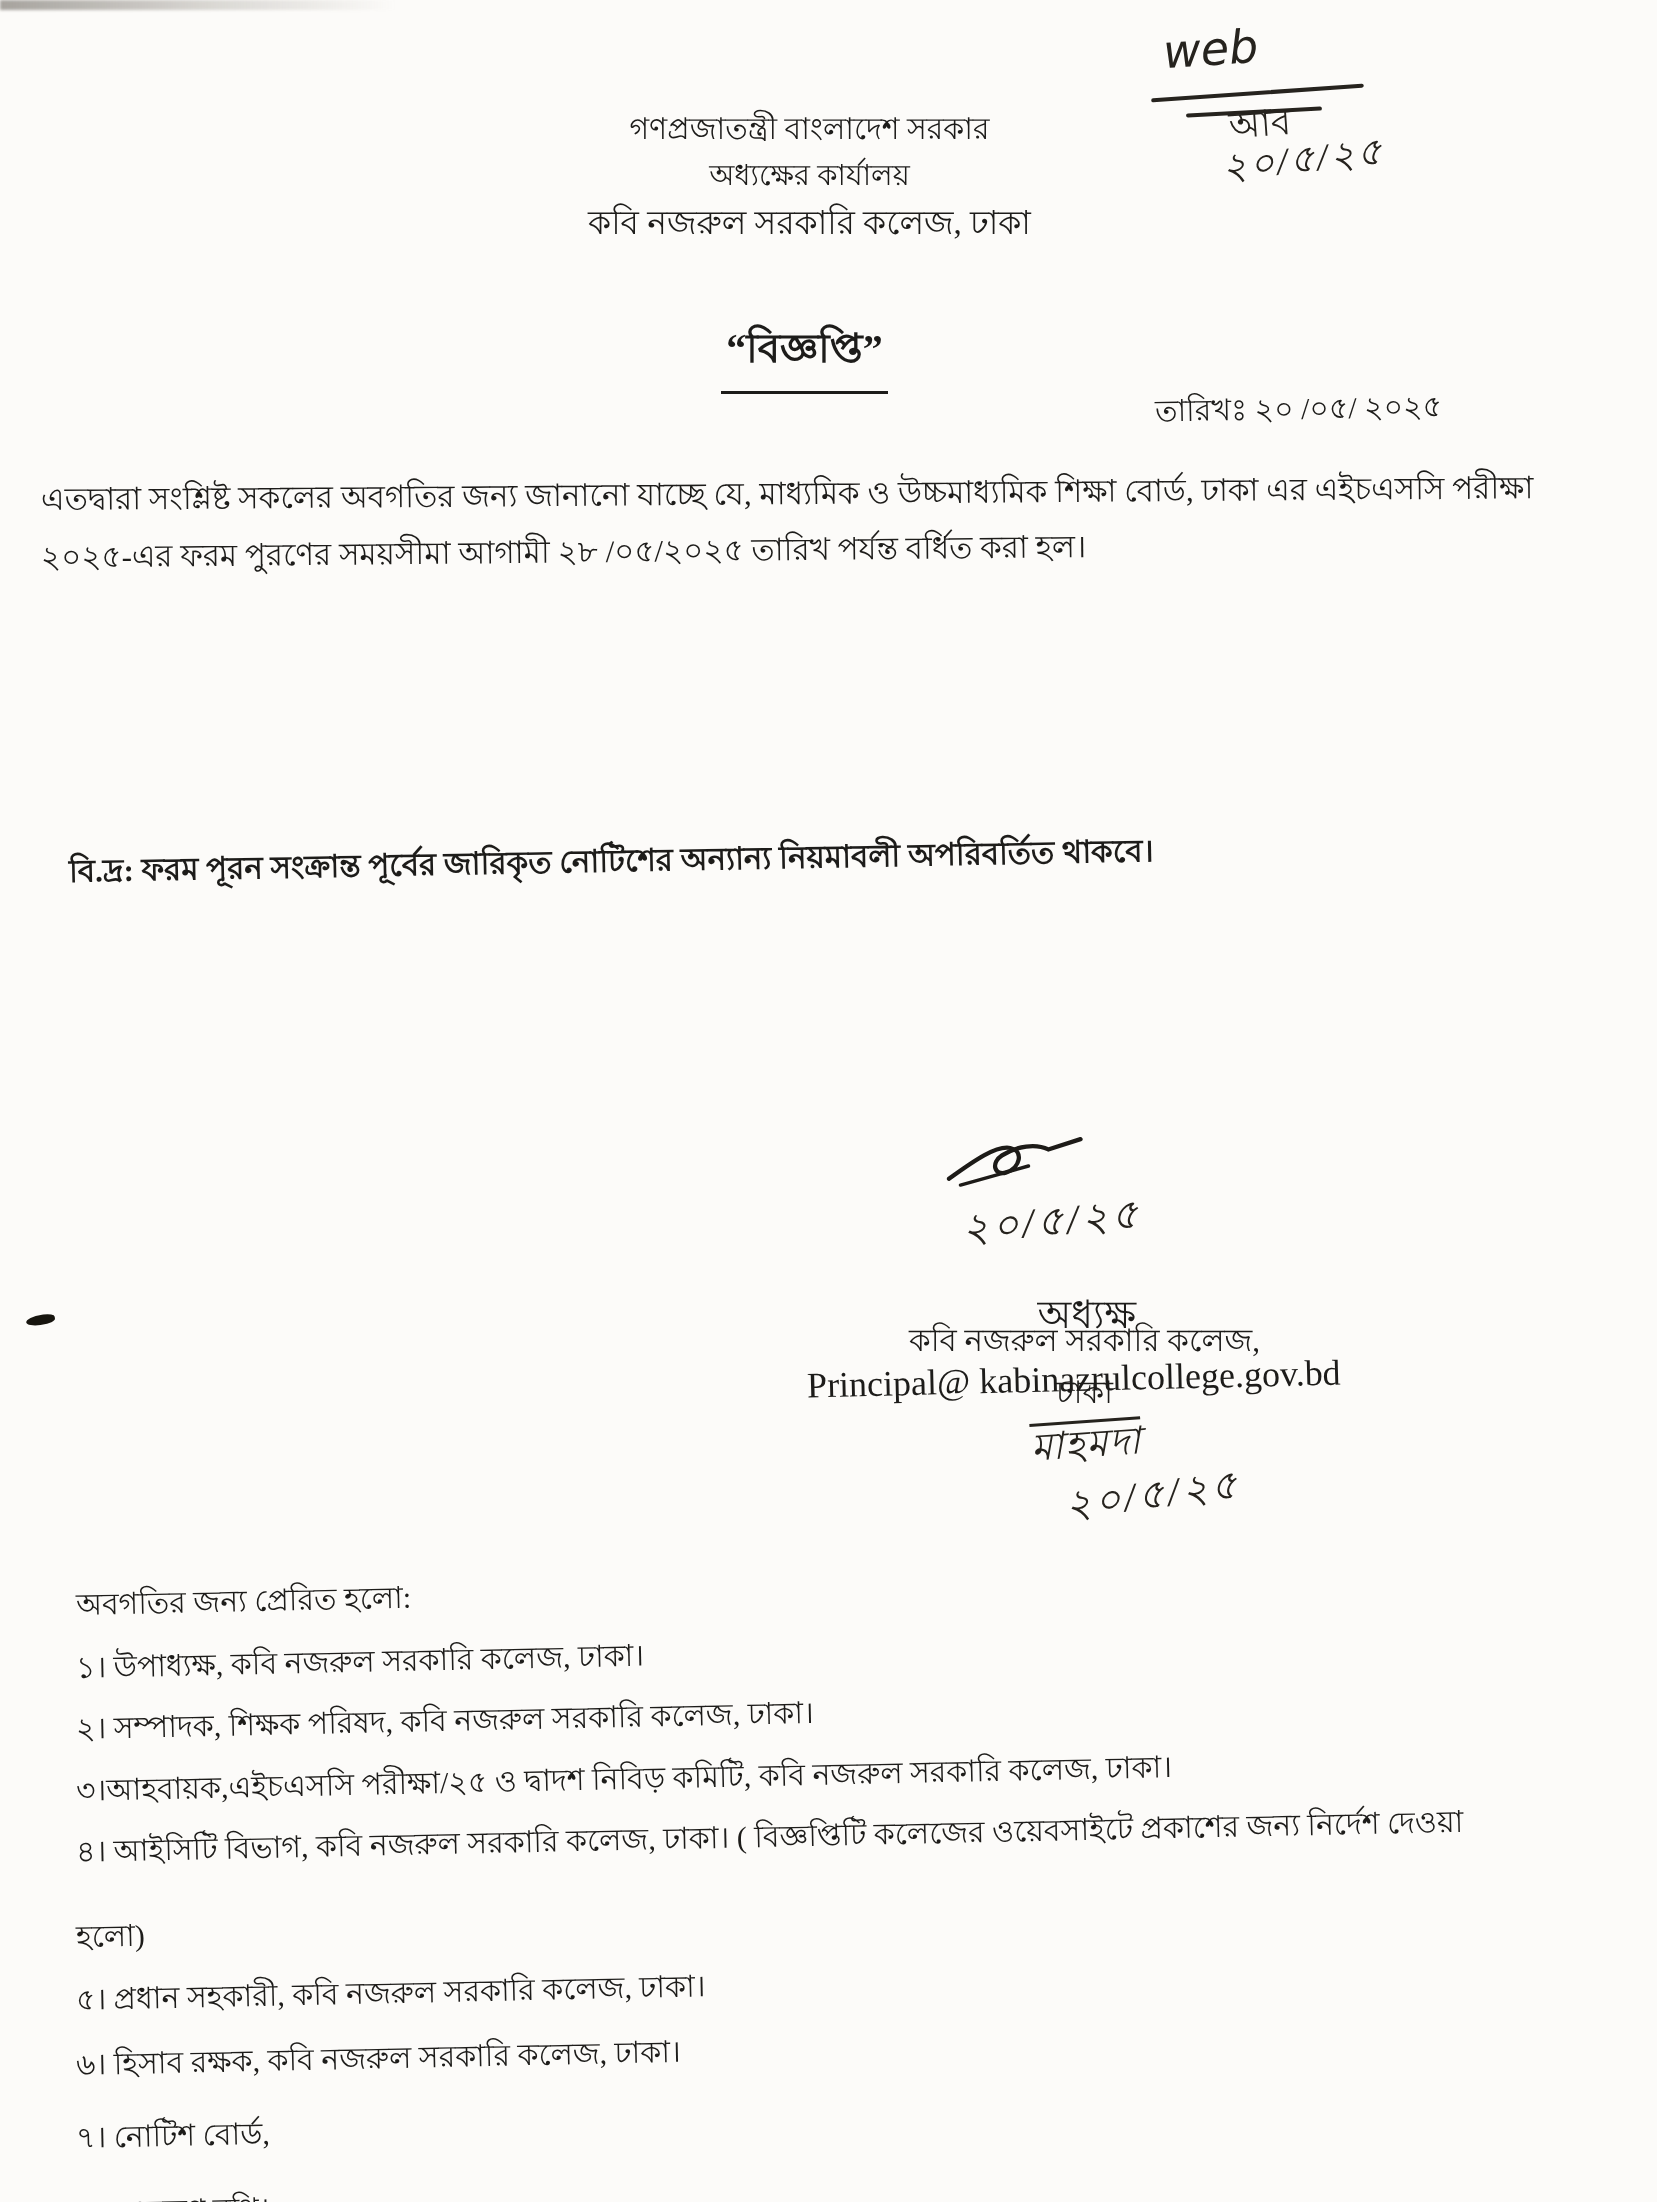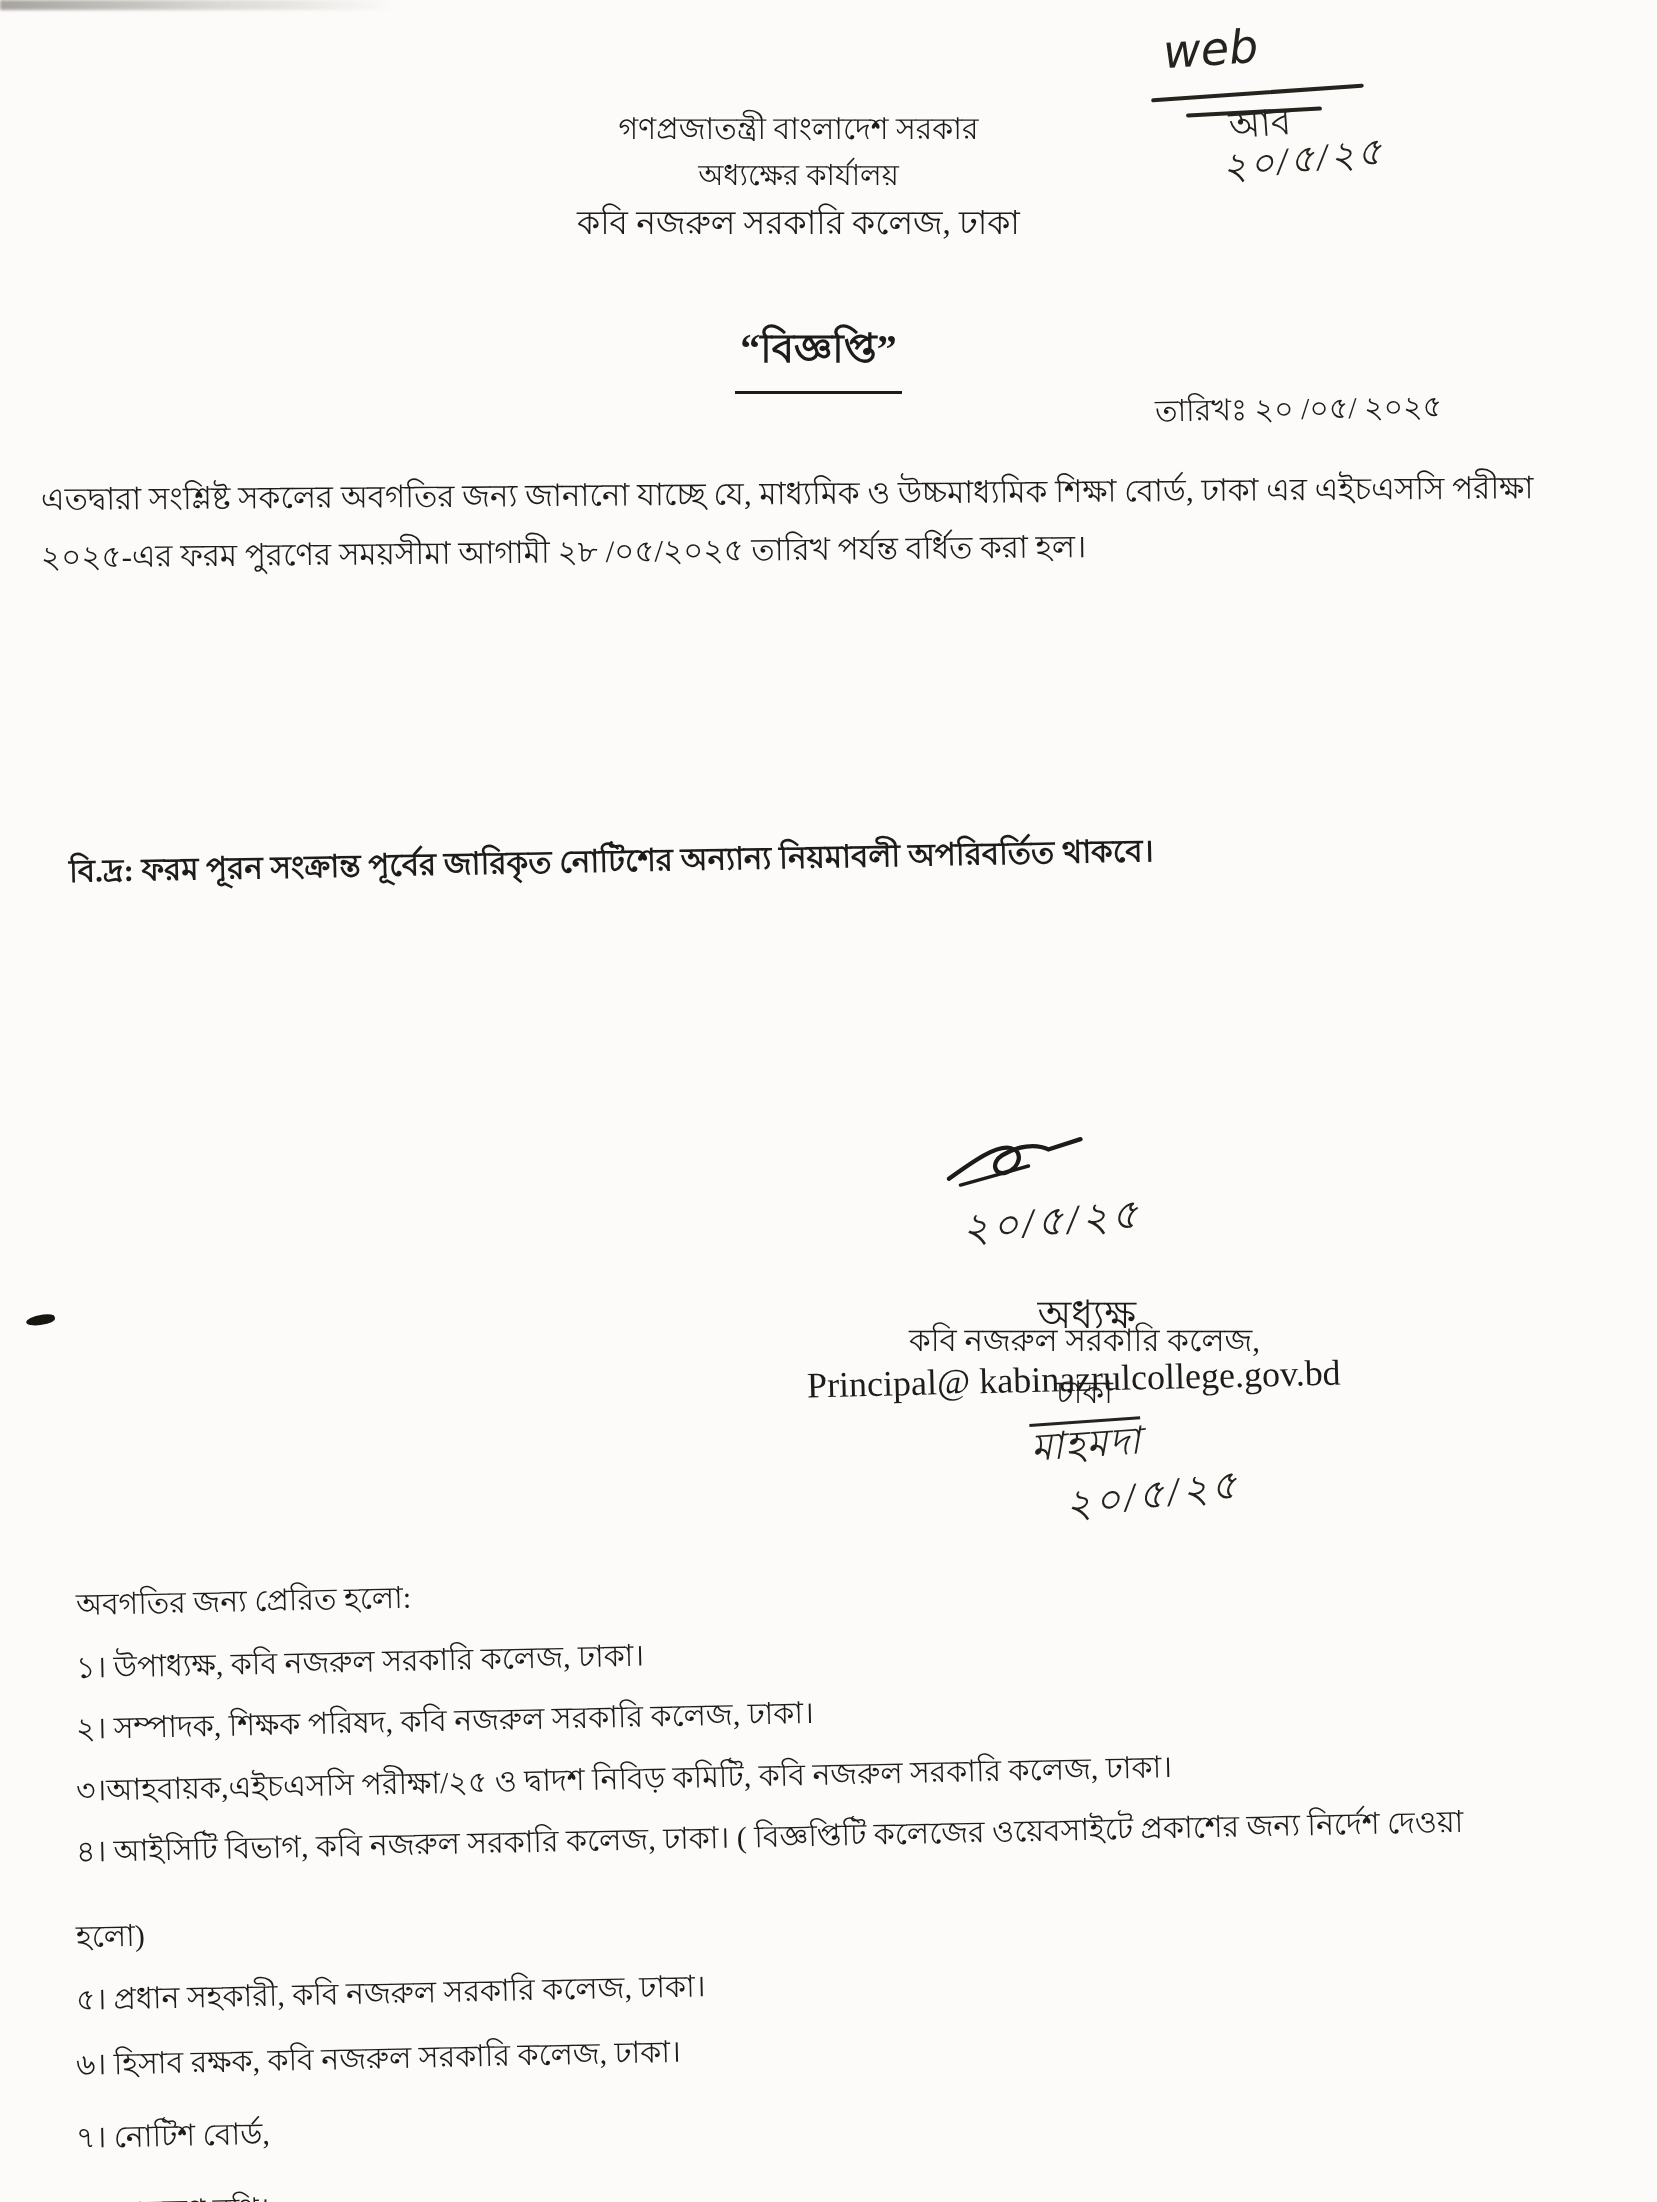--- a/index.html
+++ b/index.html
@@ -19,33 +19,33 @@
     left:0;top:0;width:396px;height:10.3px;
     background:linear-gradient(to right, rgba(95,90,82,.55), rgba(120,115,105,.25) 55%, rgba(120,115,105,0));
     filter:blur(1.7px);
   }
   .ink-blob{
     left:26px;top:1315px;width:29px;height:9.5px;
     background:#17150f;border-radius:60% 40% 50% 50%;
     transform:rotate(-8deg);
   }
   
-  .header{left:0;top:105px;width:1597px;}
+  .header{left:11px;top:105px;width:1597px;}
   .header .l1{font-size:30px;line-height:48px;}
   .header .l2{font-size:29px;line-height:45px;}
   .header .l3{font-size:33px;line-height:50px;}
   
   .hand{color:#26231e;}
   .hw-web{left:1163px;top:22.4px;font-size:46px;font-style:italic;transform:rotate(-4deg);font-family:"DejaVu Sans",sans-serif;}
   .hw-stroke1{left:1151px;top:91px;width:213px;height:4.3px;background:#26231e;transform:rotate(-4deg);border-radius:2.6px;}
   .hw-stroke2{left:1186px;top:110px;width:136px;height:4.3px;background:#26231e;transform:rotate(-3deg);border-radius:2.6px;}
   .hw-initial{left:1229px;top:96px;font-size:36px;transform:rotate(-4deg);}
   .hw-date-top{left:1222px;top:129px;font-size:38px;font-style:italic;transform:rotate(-6deg);letter-spacing:2.6px;}
   
-  .title-wrap{left:0;top:317px;width:1609px;padding-left:14px;}
+  .title-wrap{left:0;top:317px;width:1609px;}
   .title-inner{display:inline-block;font-size:40px;font-weight:bold;border-bottom:3.4px solid #1d1c1a;padding:0 5.2px 6.9px 5.2px;}
   .date-line{left:1155px;top:385px;font-size:30px;transform:rotate(-1deg);}
   
   .body-l1{left:41px;top:475px;width:1575px;font-size:31px;transform:rotate(-0.45deg);transform-origin:left center;}
   .body-l2{left:41px;top:533px;width:1575px;font-size:31px;transform:rotate(-0.6deg);transform-origin:left center;}
   .note-line{left:69px;top:847px;width:1514px;font-size:31px;font-weight:bold;transform:rotate(-1.1deg);transform-origin:left center;}
   
   .sig-scribble{left:946px;top:1137px;transform:rotate(-3deg);}
   .sig-hand-date{left:962px;top:1189px;font-size:41px;font-style:italic;letter-spacing:3.4px;transform:rotate(-5deg);}
   .sig-name{left:847px;top:1241px;width:551px;font-size:29px;}

